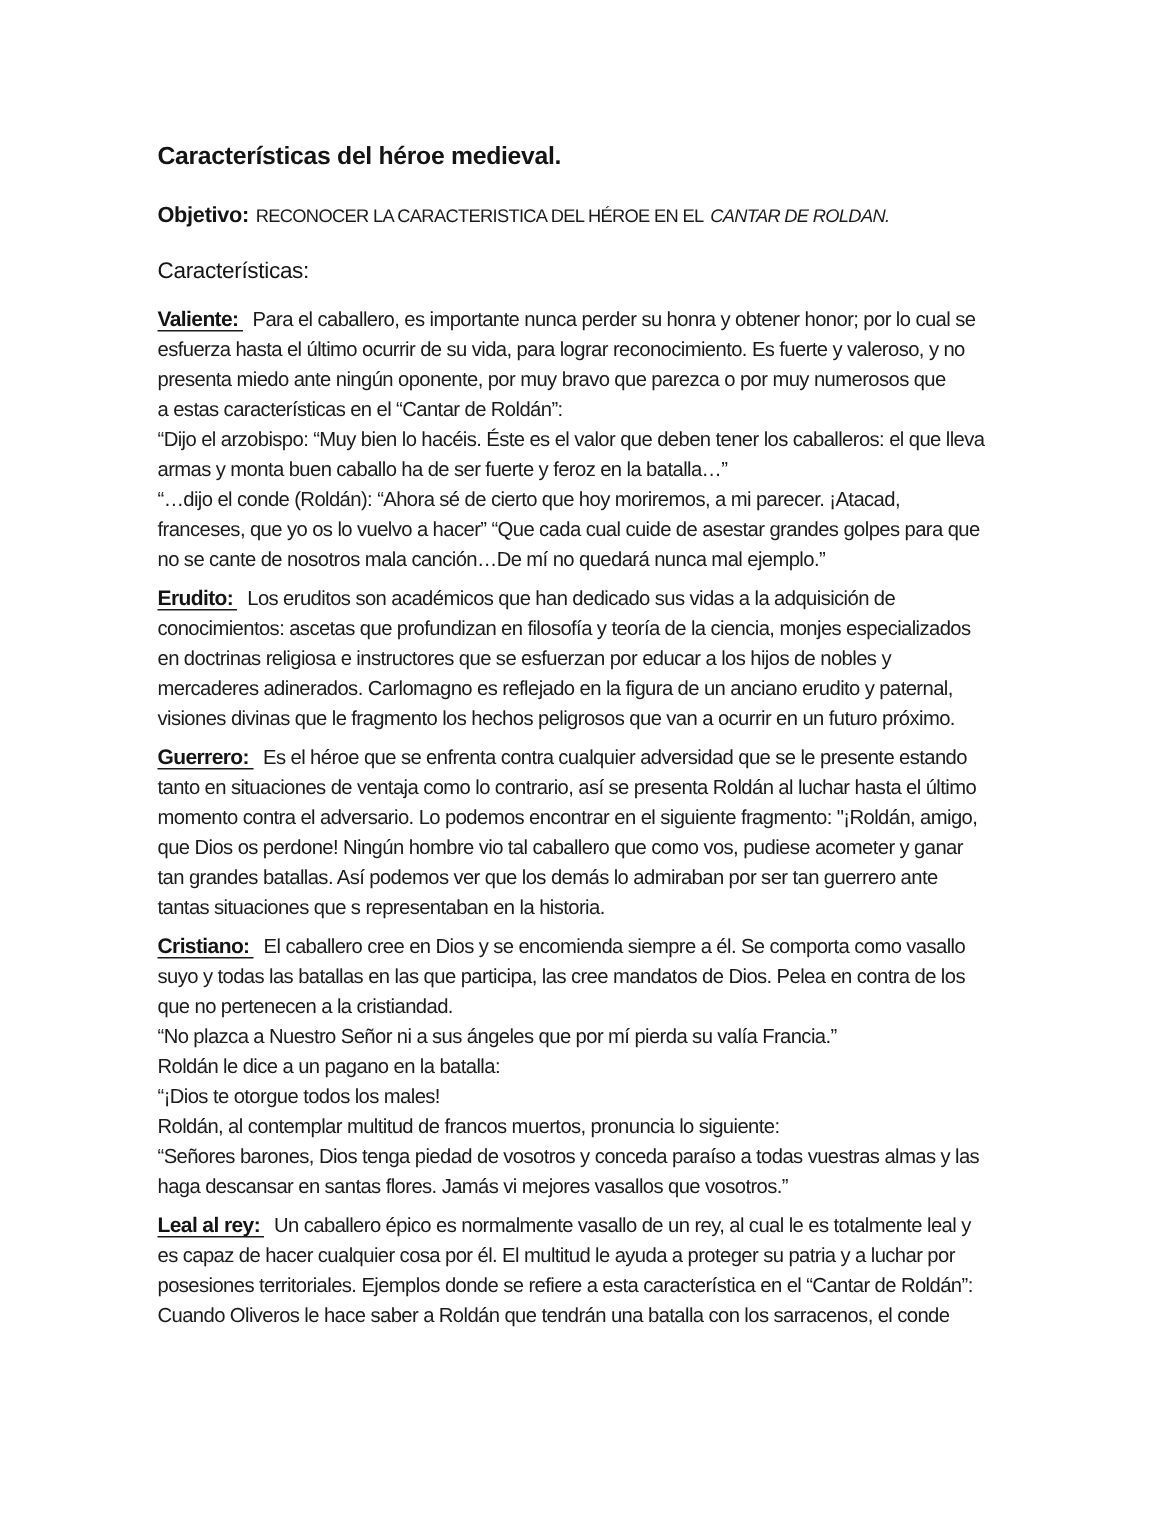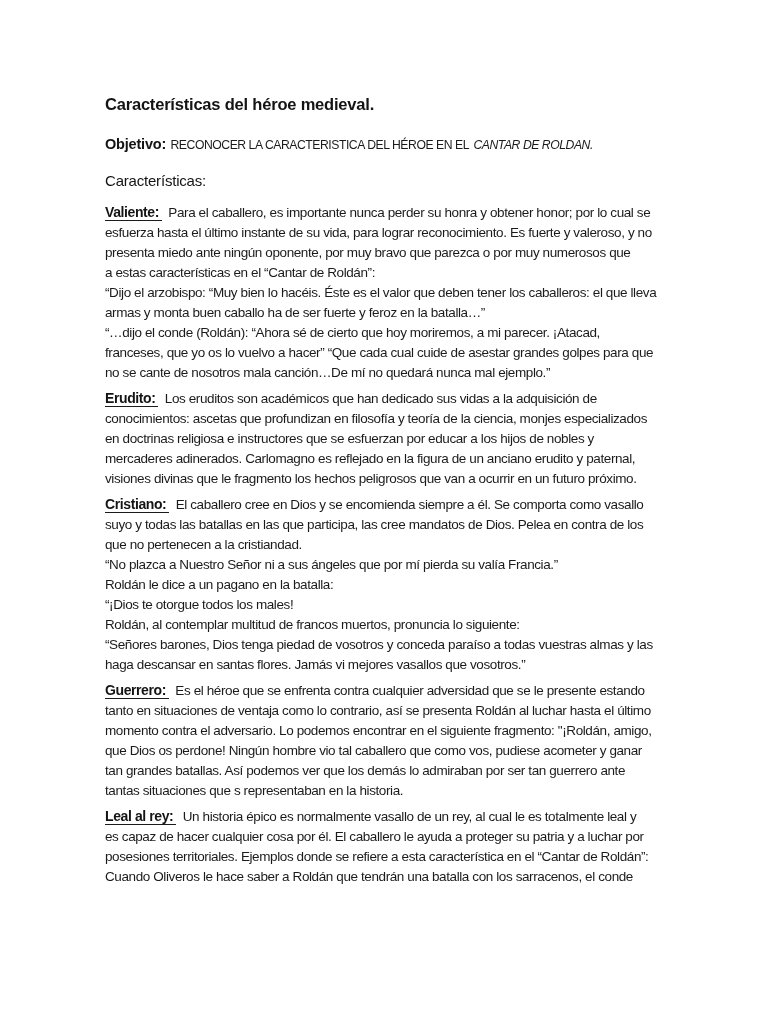--- a/index.html
+++ b/index.html
@@ -49,21 +49,21 @@
     <span class="obj-text">RECONOCER LA CARACTERISTICA DEL HÉROE EN EL</span>
     <span class="obj-work">CANTAR DE ROLDAN.</span>
   </p>
 
   <h2 class="heading">Características:</h2>
 
   <div class="section">
     <div class="line"><span class="sec-label">Valiente:</span> <span>Para el caballero, es importante nunca perder su honra y obtener honor; por lo cual se</span></div>
     <div>
 
-        <div class="line"><span>esfuerza hasta el último instante de su vida, para lograr reconocimiento. Es fuerte y valeroso, y no</span></div>
+        <div class="line"><span>esfuerza hasta el último ocurrir de su vida, para lograr reconocimiento. Es fuerte y valeroso, y no</span></div>
 
         <div class="line"><span>presenta miedo ante ningún oponente, por muy bravo que parezca o por muy numerosos que</span></div>
 
 
         <div class="line"><span>a estas características en el “Cantar de Roldán”:</span></div>
 
         <div class="line"><span>“Dijo el arzobispo: “Muy bien lo hacéis. Éste es el valor que deben tener los caballeros: el que lleva</span></div>
 
         <div class="line"><span>armas y monta buen caballo ha de ser fuerte y feroz en la batalla…”</span></div>
 
@@ -84,20 +84,36 @@
         <div class="line"><span>en doctrinas religiosa e instructores que se esfuerzan por educar a los hijos de nobles y</span></div>
 
         <div class="line"><span>mercaderes adinerados. Carlomagno es reflejado en la figura de un anciano erudito y paternal,</span></div>
 
 
         <div class="line"><span>visiones divinas que le fragmento los hechos peligrosos que van a ocurrir en un futuro próximo.</span></div>
       </div>
   </div>
 
   <div class="section">
+    <div class="line"><span class="sec-label">Guerrero:</span> <span>Es el héroe que se enfrenta contra cualquier adversidad que se le presente estando</span></div>
+    <div>
+
+        <div class="line"><span>tanto en situaciones de ventaja como lo contrario, así se presenta Roldán al luchar hasta el último</span></div>
+
+        <div class="line"><span>momento contra el adversario. Lo podemos encontrar en el siguiente fragmento: "¡Roldán, amigo,</span></div>
+
+        <div class="line"><span>que Dios os perdone! Ningún hombre vio tal caballero que como vos, pudiese acometer y ganar</span></div>
+
+        <div class="line"><span>tan grandes batallas. Así podemos ver que los demás lo admiraban por ser tan guerrero ante</span></div>
+
+        <div class="line"><span>tantas situaciones que s representaban en la historia.</span></div>
+      </div>
+  </div>
+
+  <div class="section">
     <div class="line"><span class="sec-label">Cristiano:</span> <span>El caballero cree en Dios y se encomienda siempre a él. Se comporta como vasallo</span></div>
     <div>
 
         <div class="line"><span>suyo y todas las batallas en las que participa, las cree mandatos de Dios. Pelea en contra de los</span></div>
 
         <div class="line"><span>que no pertenecen a la cristiandad.</span></div>
 
         <div class="line"><span>“No plazca a Nuestro Señor ni a sus ángeles que por mí pierda su valía Francia.”</span></div>
 
         <div class="line"><span>Roldán le dice a un pagano en la batalla:</span></div>
@@ -106,40 +122,24 @@
 
         <div class="line"><span>Roldán, al contemplar multitud de francos muertos, pronuncia lo siguiente:</span></div>
 
         <div class="line"><span>“Señores barones, Dios tenga piedad de vosotros y conceda paraíso a todas vuestras almas y las</span></div>
 
         <div class="line"><span>haga descansar en santas flores. Jamás vi mejores vasallos que vosotros.”</span></div>
       </div>
   </div>
 
   <div class="section">
-    <div class="line"><span class="sec-label">Guerrero:</span> <span>Es el héroe que se enfrenta contra cualquier adversidad que se le presente estando</span></div>
+    <div class="line"><span class="sec-label">Leal al rey:</span> <span>Un caballero épico es normalmente vasallo de un rey, al cual le es totalmente leal y</span></div>
     <div>
 
-        <div class="line"><span>tanto en situaciones de ventaja como lo contrario, así se presenta Roldán al luchar hasta el último</span></div>
-
-        <div class="line"><span>momento contra el adversario. Lo podemos encontrar en el siguiente fragmento: "¡Roldán, amigo,</span></div>
-
-        <div class="line"><span>que Dios os perdone! Ningún hombre vio tal caballero que como vos, pudiese acometer y ganar</span></div>
-
-        <div class="line"><span>tan grandes batallas. Así podemos ver que los demás lo admiraban por ser tan guerrero ante</span></div>
-
-        <div class="line"><span>tantas situaciones que s representaban en la historia.</span></div>
-      </div>
-  </div>
-
-  <div class="section">
-    <div class="line"><span class="sec-label">Leal al rey:</span> <span>Un historia épico es normalmente vasallo de un rey, al cual le es totalmente leal y</span></div>
-    <div>
-
-        <div class="line"><span>es capaz de hacer cualquier cosa por él. El caballero le ayuda a proteger su patria y a luchar por</span></div>
+        <div class="line"><span>es capaz de hacer cualquier cosa por él. El multitud le ayuda a proteger su patria y a luchar por</span></div>
 
         <div class="line"><span>posesiones territoriales. Ejemplos donde se refiere a esta característica en el “Cantar de Roldán”:</span></div>
 
         <div class="line"><span>Cuando Oliveros le hace saber a Roldán que tendrán una batalla con los sarracenos, el conde</span></div>
       </div>
   </div>
 
 </div>
 
 </body></html>

